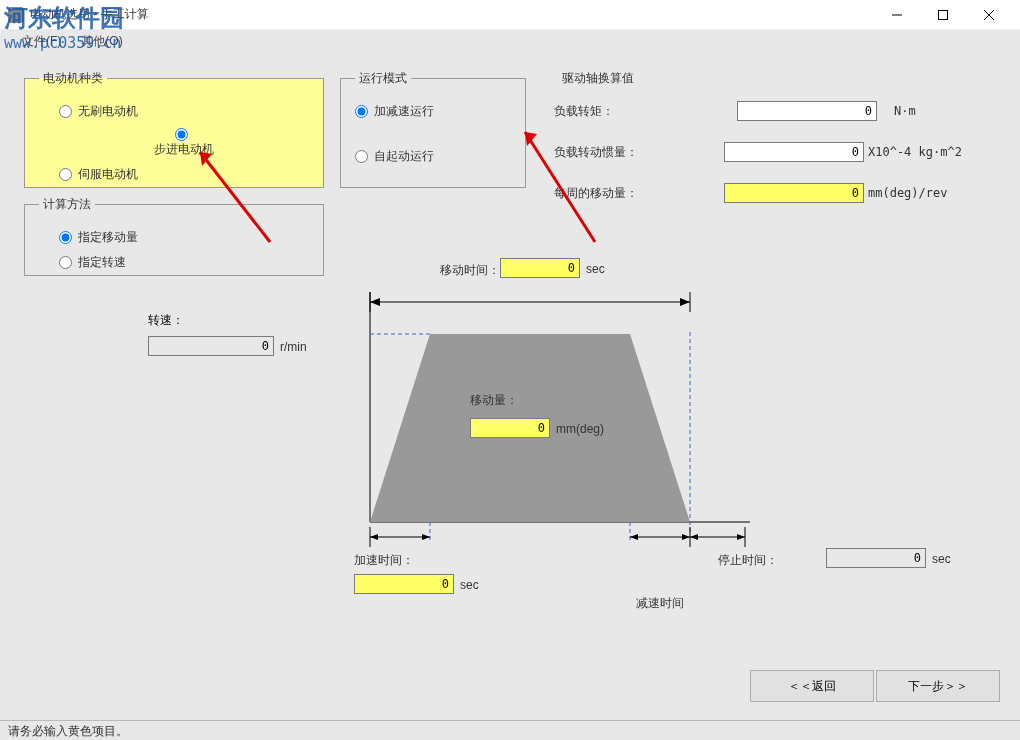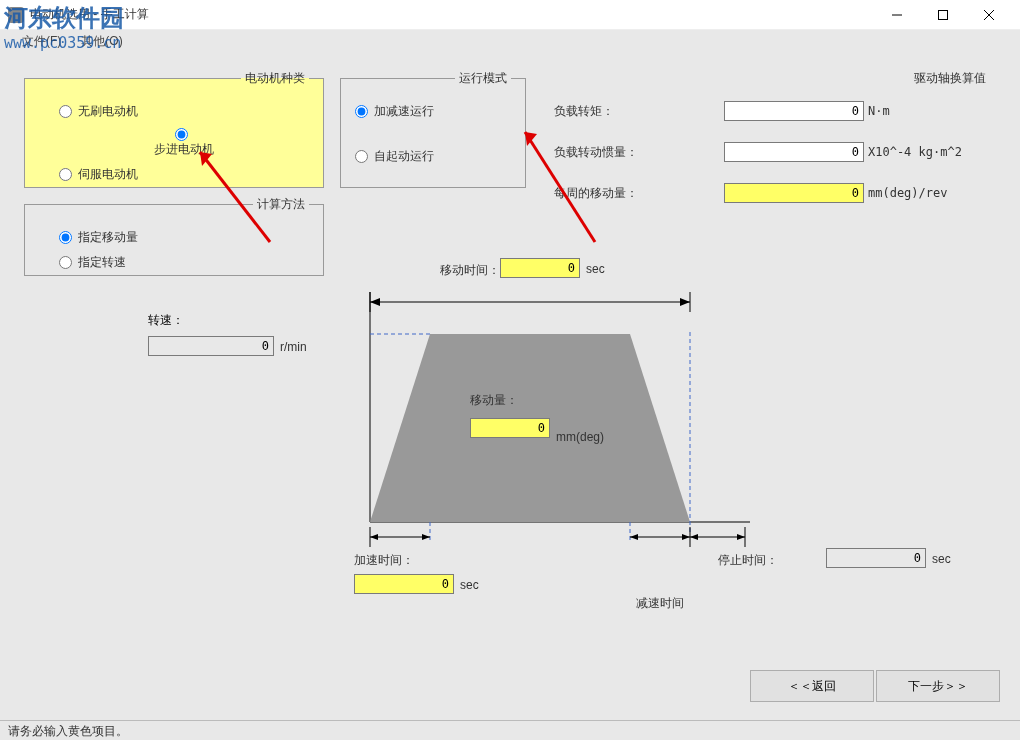--- a/index.html
+++ b/index.html
@@ -7,21 +7,21 @@
     .titlebar { height: 30px; background: #fff; display: flex; align-items: center; padding: 0 8px; border-bottom: 1px solid #eee; }
     .titlebar-icon { width: 16px; height: 16px; background: #888; border-radius: 3px; margin-right: 6px; }
     .titlebar-text { flex: 1; color: #333; }
     .win-controls { display: flex; gap: 0; }
     .win-btn { width: 46px; height: 28px; display: flex; align-items: center; justify-content: center; cursor: pointer; }
     .menubar { height: 22px; background: #e8e8e8; display: flex; align-items: center; padding: 0 12px; }
     .menu-item { padding: 0 10px; color: #444; cursor: pointer; }
     .client { background: #e8e8e8; height: calc(100% - 30px - 22px - 20px); position: relative; }
     .statusbar { height: 20px; background: #e8e8e8; border-top: 1px solid #bbb; padding: 2px 8px; color: #333; }
     fieldset { border: 1px solid #999; position: absolute; padding: 8px 14px; }
-    legend { padding: 0 4px; color: #333; text-align: right; }
+    legend { padding: 0 4px; color: #333; }
     .highlight-fs { background: #ffff99; }
     .radio-row { display: flex; align-items: center; margin: 8px 0; }
     .radio-row input[type="radio"] { margin-right: 6px; }
     .num-input { text-align: right; border: 1px solid #7a7a7a; height: 20px; padding: 0 4px; font-family: monospace; }
     .num-input.yellow { background: #ffff66; }
     .num-input.white { background: #fff; }
     .num-input.gray { background: #e8e8e8; }
     .unit { margin-left: 4px; color: #333; font-family: monospace; }
     .label { color: #333; }
     .diagram { position: absolute; left: 350px; top: 190px; width: 400px; height: 360px; }
@@ -102,21 +102,21 @@
       <span class="label">加减速运行</span>
     </div>
     <div class="radio-row" style="margin-top:28px;">
       <input type="radio" name="mode" style="">
       <span class="label">自起动运行</span>
     </div>
   </fieldset>
 
   <fieldset style="left:540px;top:18px;width:460px;height:118px;border:none;">
     <legend style="margin-left:4px;">驱动轴换算值</legend>
-    <div style="display:flex;align-items:center;margin:6px 0;">
+    <div style="display:flex;align-items:center;margin:6px 0;gap:13px;">
       <span class="label" style="width:170px;">负载转矩：</span>
       <input class="num-input white" style="width: 140px;" value="0">
       <span class="unit">N·m</span>
     </div>
     <div style="display:flex;align-items:center;margin:21px 0;">
       <span class="label" style="width:170px;">负载转动惯量：</span>
       <input class="num-input white" style="width: 140px;" value="0">
       <span class="unit">X10^-4 kg·m^2</span>
     </div>
     <div style="display:flex;align-items:center;margin:6px 0;">
@@ -164,21 +164,21 @@
     </svg>
 
     
     <span class="label" style="position:absolute;left:90px;top:20px;">移动时间：</span>
     <input class="num-input yellow" style="position: absolute; left: 150px; top: 16px; width: 80px;" value="0">
     <span class="label" style="position:absolute;left:236px;top:20px;">sec</span>
 
     
     <span class="label" style="position:absolute;left:120px;top:150px;">移动量：</span>
     <input class="num-input yellow" style="position: absolute; left: 120px; top: 176px; width: 80px;" value="0">
-    <span class="label" style="position:absolute;left:206px;top:188px;">mm(deg)</span>
+    <span class="label" style="position:absolute;left:206px;top:180px;">mm(deg)</span>
 
     
     <span class="label" style="position:absolute;left:4px;top:310px;">加速时间：</span>
     <input class="num-input yellow" style="position: absolute; left: 4px; top: 332px; width: 100px;" value="0">
     <span class="label" style="position:absolute;left:110px;top:336px;">sec</span>
 
     
     <span class="label" style="position:absolute;left:286px;top:310px;margin-top:43px;">减速时间</span>
   </div>
 

